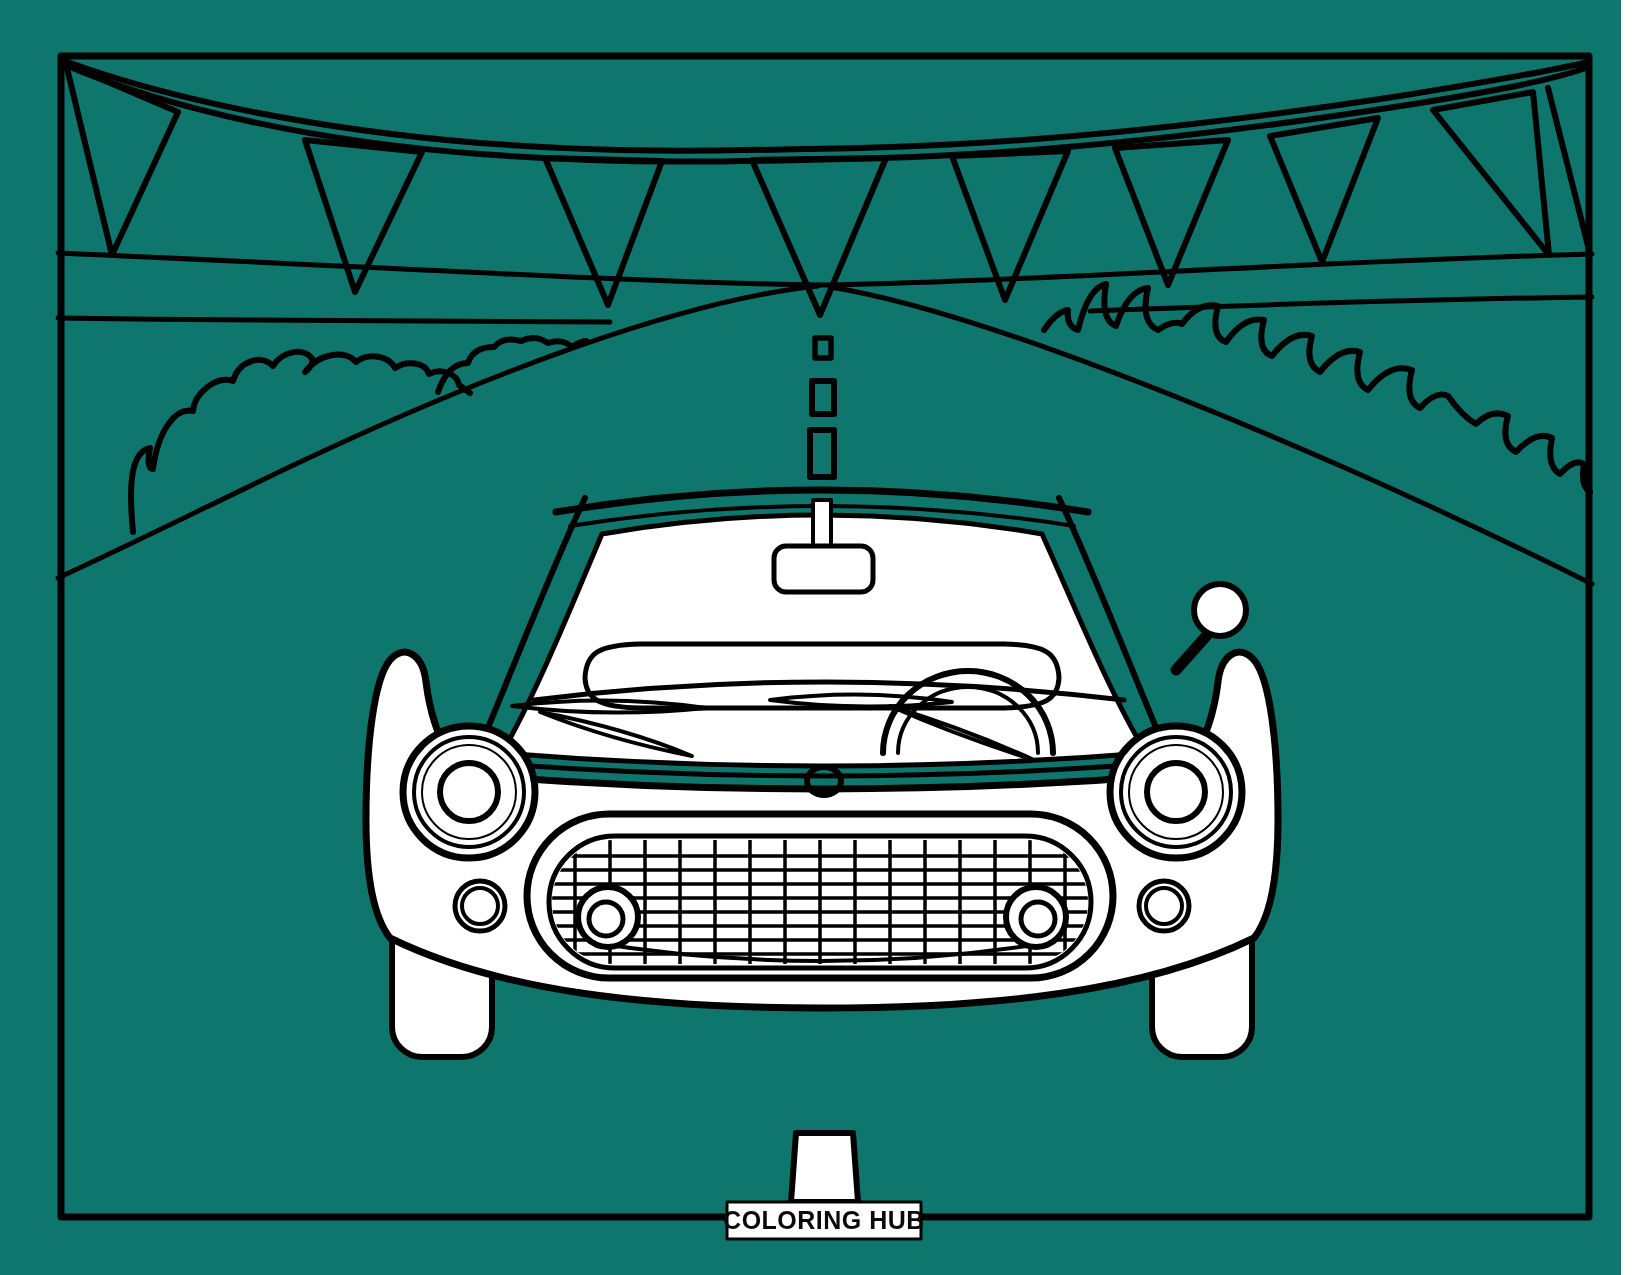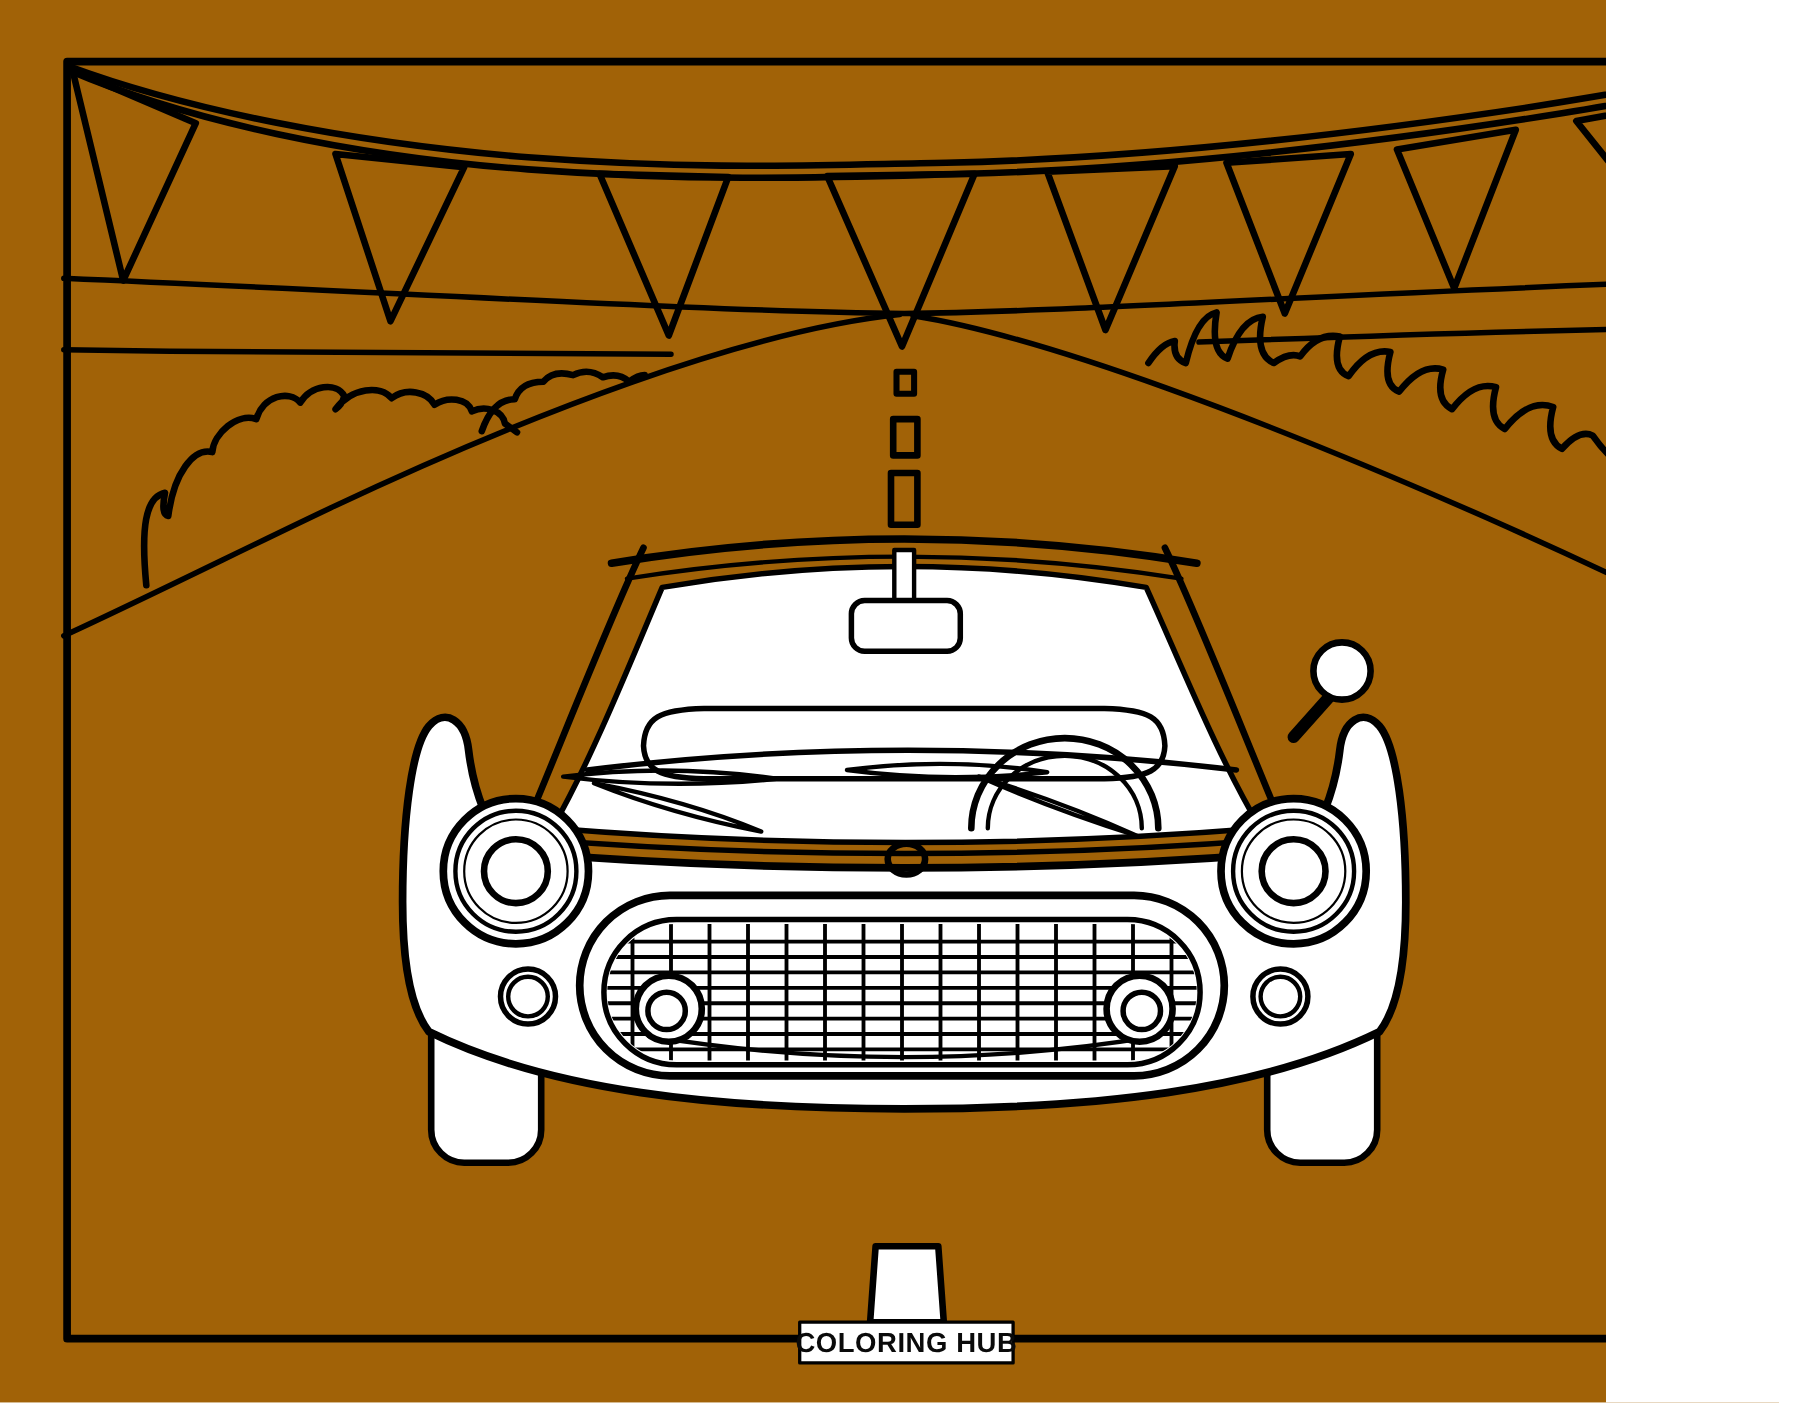--- a/index.html
+++ b/index.html
@@ -1,19 +1,19 @@
 <!DOCTYPE html>
 <html><head>
 <meta charset="utf-8">
 <style>
   html,body{margin:0;padding:0;background:#ffffff;}
   .page{
     position:relative;
-    width:1460px;height:1275px;
-    background:#a16207;
+    width:1621px;height:1275px;
+    background:#0f766e;
     font-family:"Liberation Sans","DejaVu Sans",sans-serif;
     overflow:hidden;
   }
   svg{display:block;}
   .brand-text{
     font-family:"Liberation Sans","DejaVu Sans",sans-serif;
     font-weight:bold;
     font-size:25px;
     letter-spacing:0.5px;
     fill:#0a0a0a;

